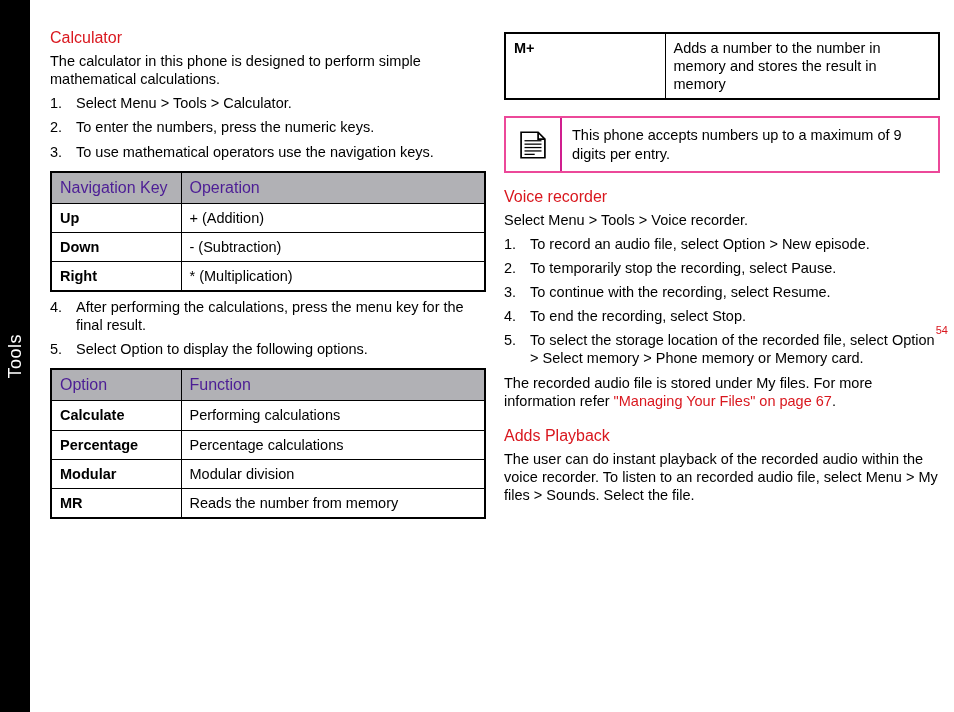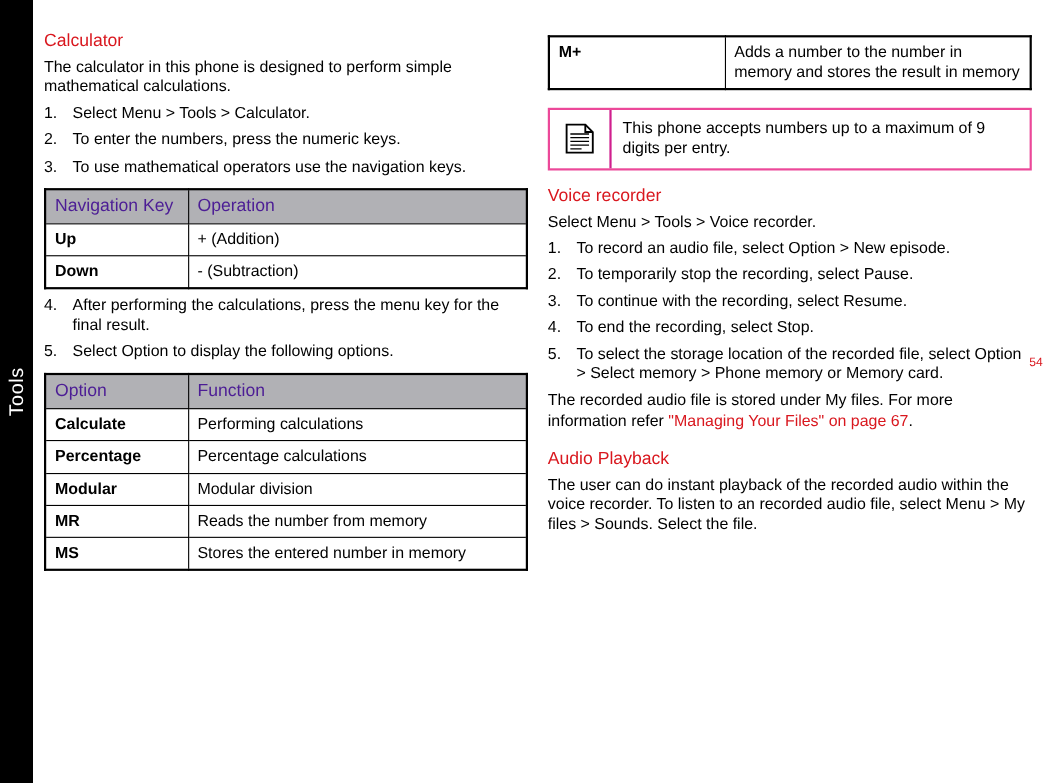--- a/index.html
+++ b/index.html
@@ -24,21 +24,21 @@
     align-items: center;
     justify-content: center;
   }
   .sidebar-label {
     transform: rotate(-90deg);
     font-size: 18px;
     white-space: nowrap;
     letter-spacing: 0.5px;
   }
   .page {
-    margin-left: 26px;
+    margin-left: 36px;
     padding: 28px 14px 20px 14px;
     display: flex;
     gap: 18px;
     position: relative;
   }
   .col {
     width: 440px;
     display: flex;
     flex-direction: column;
   }
@@ -149,20 +149,24 @@
         <th>Operation</th>
       </tr>
       <tr>
             <td class="k">Up</td>
             <td>+ (Addition)</td>
           </tr>
       <tr>
             <td class="k">Down</td>
             <td>- (Subtraction)</td>
           </tr>
+      <tr>
+            <td class="k">Right</td>
+            <td>* (Multiplication)</td>
+          </tr>
     </tbody>
       </table>
 
     <ol>
       <li>
         <span class="num">4.</span>
         <span class="txt">
           <span>After performing the calculations, press the </span><b>menu</b><span> key for the final result.</span>
         </span>
       </li>
@@ -188,24 +192,20 @@
             <td class="k">Percentage</td>
             <td>Percentage calculations</td>
           </tr>
       <tr>
             <td class="k">Modular</td>
             <td>Modular division</td>
           </tr>
       <tr>
             <td class="k">MR</td>
             <td>Reads the number from memory</td>
-          </tr>
-      <tr>
-            <td class="k">MS</td>
-            <td>Stores the entered number in memory</td>
           </tr>
     </tbody>
       </table>
 
   </div>
 
   <div class="col">
 
     <table class="mplus">
       <tbody>
@@ -256,20 +256,20 @@
       <li>
         <span class="num">5.</span>
         <span class="txt"><span>To select the storage location of the recorded file, select </span><b>Option &gt; Select memory &gt; Phone memory or Memory card</b><span>.</span></span>
       </li>
     </ol>
 
     <p>
       <span>The recorded audio file is stored under My files. For more information refer </span><span class="xref">"Managing Your Files" on page 67</span><span>.</span>
     </p>
 
-    <div class="section-title" style="margin-top:10px">Audio Playback</div>
+    <div class="section-title" style="margin-top:10px">Adds Playback</div>
     <p>
       <span>The user can do instant playback of the recorded audio within the voice recorder. To listen to an recorded audio file, select </span><b>Menu &gt; My files &gt; Sounds</b><span>. Select the file.</span>
     </p>
 
   </div>
 
 </div>
 
 </body></html>

